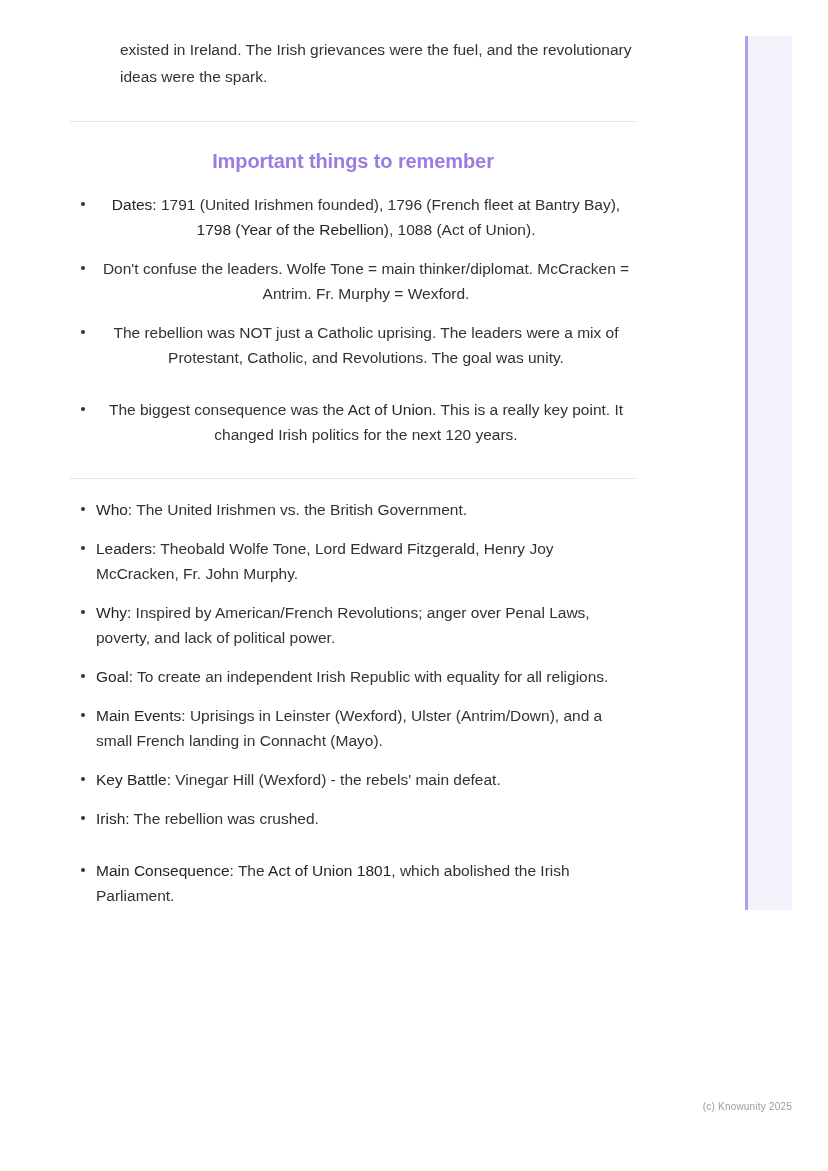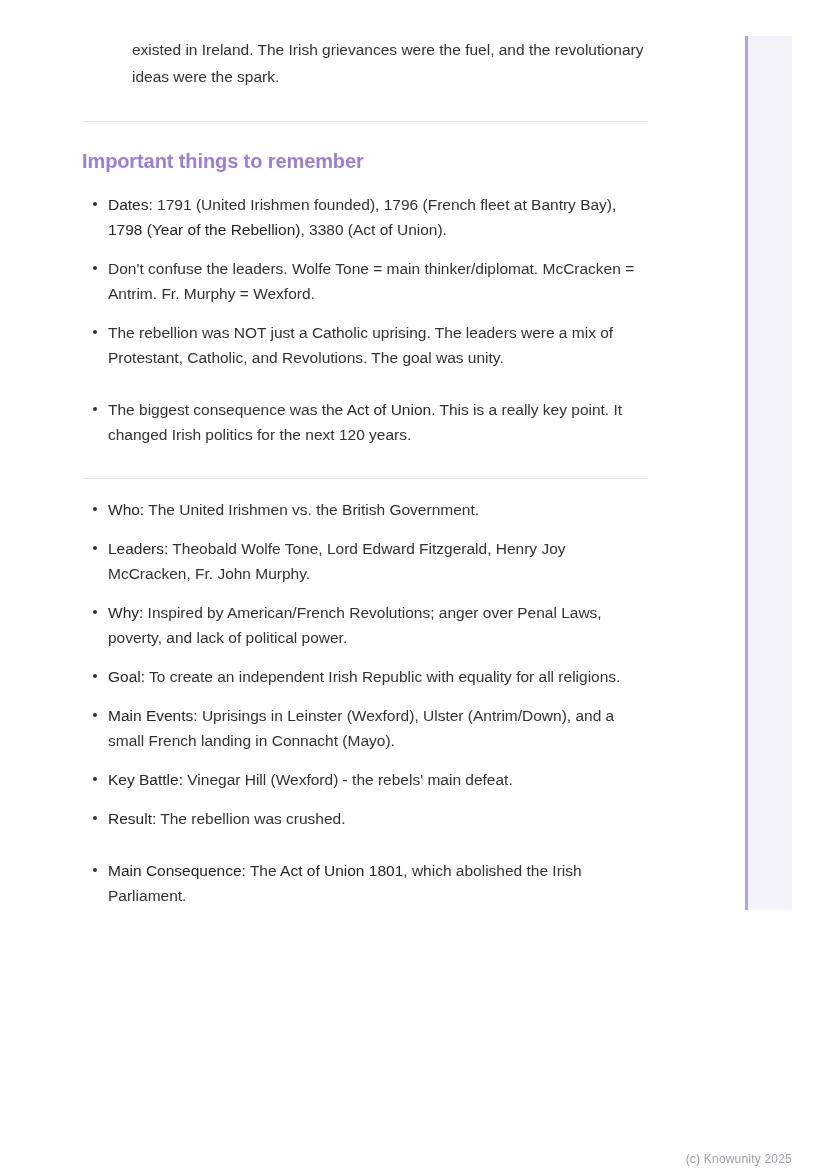--- a/index.html
+++ b/index.html
@@ -35,21 +35,21 @@
     position: absolute;
     top: 36px;
     right: 80px;
     width: 3px;
     height: 874px;
     background: #b79ded;
   }
 
   .content {
     position: absolute;
-    left: 82px;
+    left: 70px;
     top: 36px;
     width: 566px;
   }
 
   p.para {
     margin: 0;
     font-size: 15.5px;
     line-height: 27px;
     color: #2f3337;
     padding-left: 50px;
@@ -90,30 +90,30 @@
     position: absolute;
     left: 11px;
     top: 10px;
     width: 4px;
     height: 4px;
     border-radius: 50%;
     background: #2f3337;
   }
   ul.bullets b { font-weight: normal; color: #22262a; }
 
-  .section-remember { margin-top: 0; }
+  .section-remember { margin-top: 0; text-align: center; }
   .summary-block { margin-top: 0; }
 
   .footer {
     position: absolute;
     right: 36px;
-    top: 1152px;
+    top: 1101px;
     width: 300px;
     text-align: right;
-    font-size: 12px;
+    font-size: 10px;
     color: #9aa0a6;
     letter-spacing: 0.2px;
   }
 </style>
 </head>
 <body>
 
 <div class="page">
 
   <div class="rail"></div>
@@ -121,38 +121,38 @@
 
   <div class="content">
 
     <p class="para">existed in Ireland. The Irish grievances were the fuel, and the revolutionary ideas were the spark.</p>
 
     <hr class="rule">
 
     <div class="section-remember">
       <h2 class="section-title">Important things to remember</h2>
       <ul class="bullets" id="list-0">
-          <li><b>Dates:</b><span> 1791 (United Irishmen founded), 1796 (French fleet at Bantry Bay), </span><b>1798 (Year of the Rebellion)</b><span>, 3380 (Act of Union).</span></li>
+          <li><b>Dates:</b><span> 1791 (United Irishmen founded), 1796 (French fleet at Bantry Bay), </span><b>1798 (Year of the Rebellion)</b><span>, 1088 (Act of Union).</span></li>
           <li><span>Don't confuse the leaders. Wolfe Tone = main thinker/diplomat. McCracken = Antrim. Fr. Murphy = Wexford.</span></li>
           <li><span>The rebellion was NOT just a Catholic uprising. The leaders were a mix of Protestant, Catholic, and Revolutions. The goal was unity.</span></li>
           <li><span>The biggest consequence was the </span><b>Act of Union</b><span>. This is a really key point. It changed Irish politics for the next 120 years.</span></li>
         </ul>
     </div>
 
     <hr class="rule">
 
     <div class="summary-block">
       <ul class="bullets" id="list-1">
           <li><b>Who:</b><span> The United Irishmen vs. the British Government.</span></li>
           <li><b>Leaders:</b><span> Theobald Wolfe Tone, Lord Edward Fitzgerald, Henry Joy McCracken, Fr. John Murphy.</span></li>
           <li><b>Why:</b><span> Inspired by American/French Revolutions; anger over Penal Laws, poverty, and lack of political power.</span></li>
           <li><b>Goal:</b><span> To create an independent Irish Republic with equality for all religions.</span></li>
           <li><b>Main Events:</b><span> Uprisings in Leinster (Wexford), Ulster (Antrim/Down), and a small French landing in Connacht (Mayo).</span></li>
           <li><b>Key Battle:</b><span> Vinegar Hill (Wexford) - the rebels' main defeat.</span></li>
-          <li><b>Result:</b><span> The rebellion was crushed.</span></li>
+          <li><b>Irish:</b><span> The rebellion was crushed.</span></li>
           <li><b>Main Consequence:</b><span> The </span><b>Act of Union 1801</b><span>, which abolished the Irish Parliament.</span></li>
         </ul>
     </div>
 
   </div>
 
   <div class="footer">(c) Knowunity 2025</div>
 
 </div>
 

